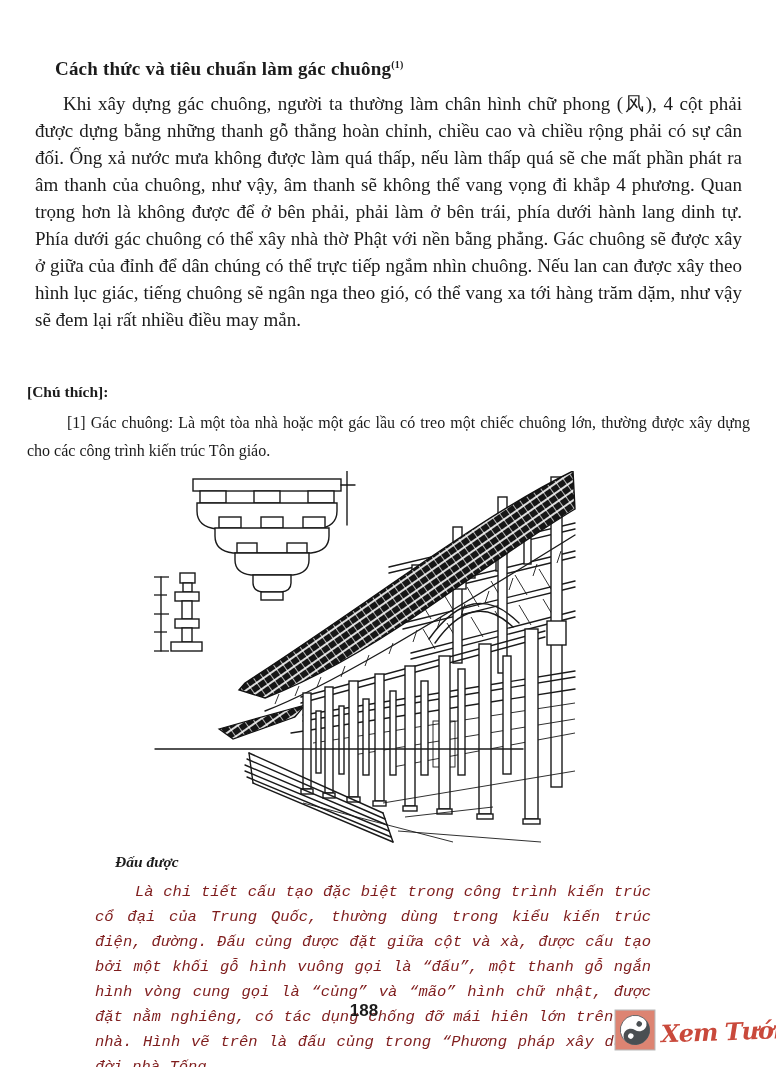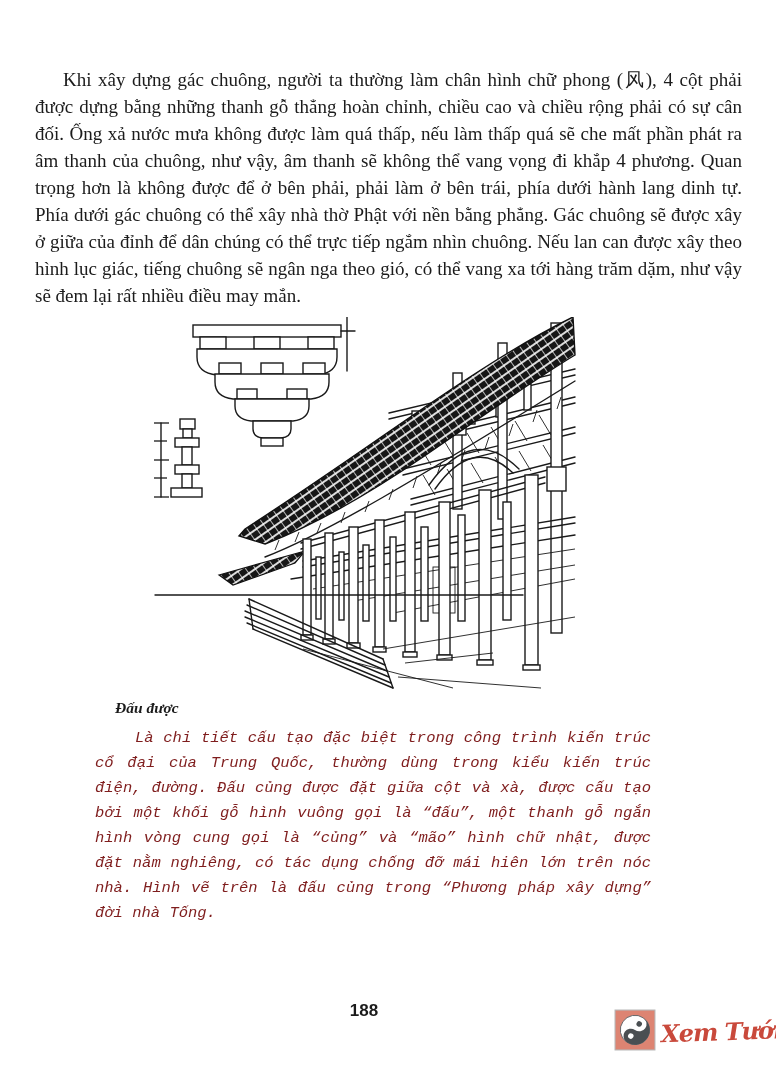--- a/index.html
+++ b/index.html
@@ -49,24 +49,27 @@
   svg .thin{stroke:#1a1a1a;stroke-width:0.9;fill:none;}
   svg .wf{fill:#ffffff;stroke:#1a1a1a;stroke-width:1.4;}
   svg .tick{stroke:#1a1a1a;stroke-width:1.3;}
 </style>
 </head>
 <body>
 
 <div class="page">
   <div class="content">
 
+    <h1 class="doc-title"><span>Cách thức và tiêu chuẩn làm gác chuông</span><sup>(1)</sup></h1>
 
     <p class="body-par">Khi xây dựng gác chuông, người ta thường làm chân hình chữ phong (风), 4 cột phải được dựng bằng những thanh gỗ thẳng hoàn chỉnh, chiều cao và chiều rộng phải có sự cân đối. Ống xả nước mưa không được làm quá thấp, nếu làm thấp quá sẽ che mất phần phát ra âm thanh của chuông, như vậy, âm thanh sẽ không thể vang vọng đi khắp 4 phương. Quan trọng hơn là không được để ở bên phải, phải làm ở bên trái, phía dưới hành lang dinh tự. Phía dưới gác chuông có thể xây nhà thờ Phật với nền bằng phẳng. Gác chuông sẽ được xây ở giữa của đỉnh để dân chúng có thể trực tiếp ngắm nhìn chuông. Nếu lan can được xây theo hình lục giác, tiếng chuông sẽ ngân nga theo gió, có thể vang xa tới hàng trăm dặm, như vậy sẽ đem lại rất nhiều điều may mắn.</p>
 
-
+    <div class="notes-heading">[Chú thích]:</div>
+
+    <p class="note-par">[1] Gác chuông: Là một tòa nhà hoặc một gác lầu có treo một chiếc chuông lớn, thường được xây dựng cho các công trình kiến trúc Tôn giáo.</p>
 
     <div class="figure">
       <svg viewBox="0 0 424 372" width="424" height="372">
         <defs>
           <pattern id="tiles" width="8" height="8" patternUnits="userSpaceOnUse" patternTransform="rotate(55)">
             <rect width="8" height="8" fill="#161616"></rect>
             <line x1="1" y1="0" x2="1" y2="8" stroke="#ffffff" stroke-width="1.7"></line>
             <line x1="0" y1="4.5" x2="8" y2="4.5" stroke="#ffffff" stroke-width="0.7"></line>
           </pattern>
         </defs>

